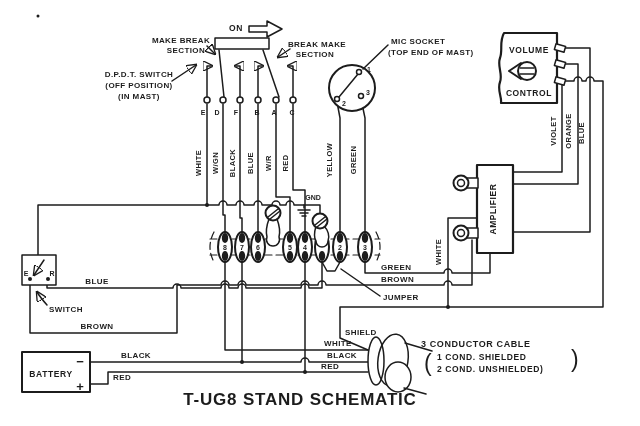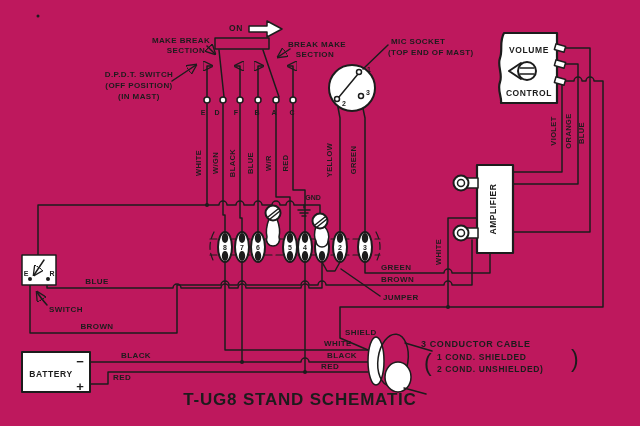--- a/index.html
+++ b/index.html
@@ -1,16 +1,16 @@
 <!DOCTYPE html>
 <html><head>
 <meta charset="utf-8">
 <style>
   html,body{margin:0;padding:0;background:#e8e8e8;}
-  #stage{position:relative;width:640px;height:426px;background:#be185d;overflow:hidden;}
+  #stage{position:relative;width:640px;height:426px;background:#ffffff;overflow:hidden;}
   svg{position:absolute;left:0;top:0;}
   svg path, svg line, svg rect, svg circle, svg ellipse { stroke:#1c1c1c; fill:none; stroke-linecap:round; stroke-linejoin:round; }
   svg text{ stroke:none; fill:#1c1c1c; font-family:"Liberation Sans", sans-serif; font-weight:bold; }
   .t7{font-size:7px;} .t75{font-size:7.5px;letter-spacing:.4px;} .t8{font-size:8px;letter-spacing:.4px;}
   .t85{font-size:8.5px;letter-spacing:.6px;} .t9{font-size:9px;letter-spacing:.6px;}
   .title{font-size:17px;letter-spacing:.8px;}
   .paren{font-size:23px;font-weight:normal;}
   .sign{font-size:13px;}
   .mid{text-anchor:middle;}
   .w15{stroke-width:1.5;} .w2{stroke-width:2;} .w22{stroke-width:2.2;}

